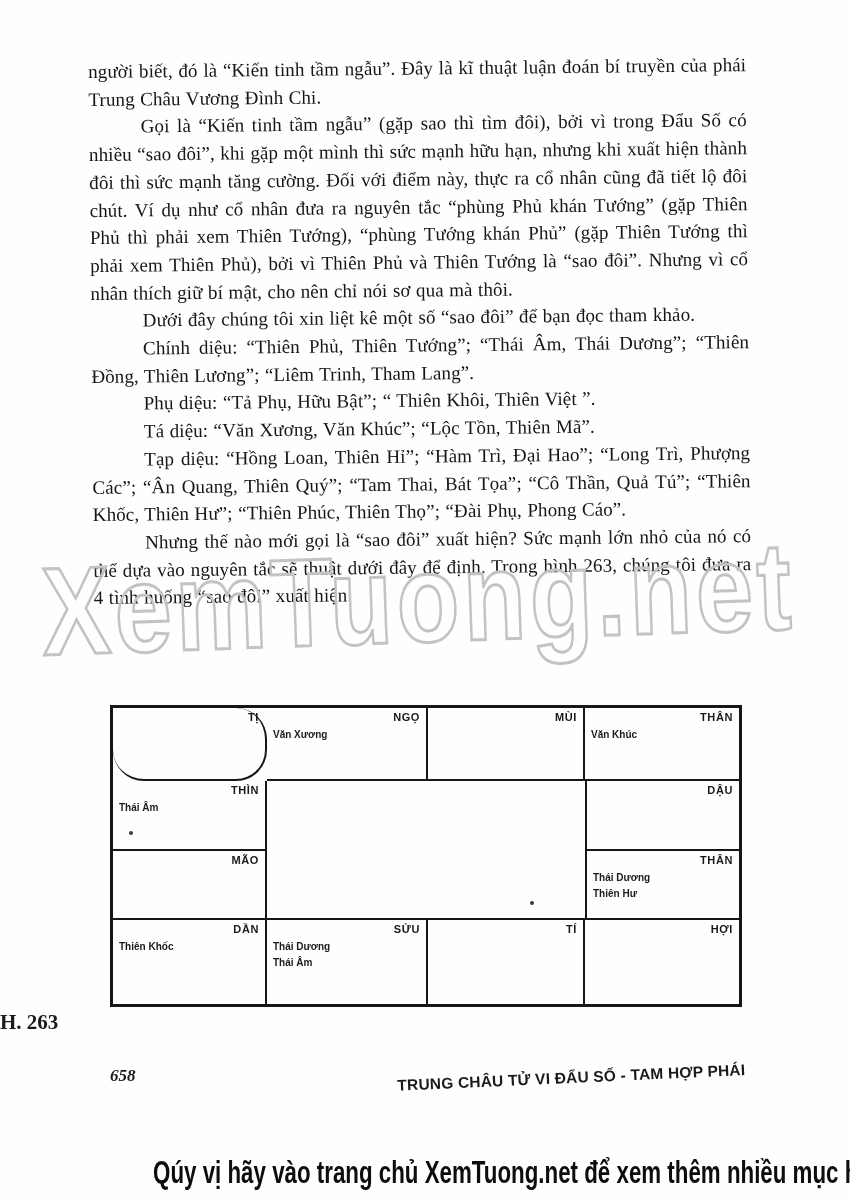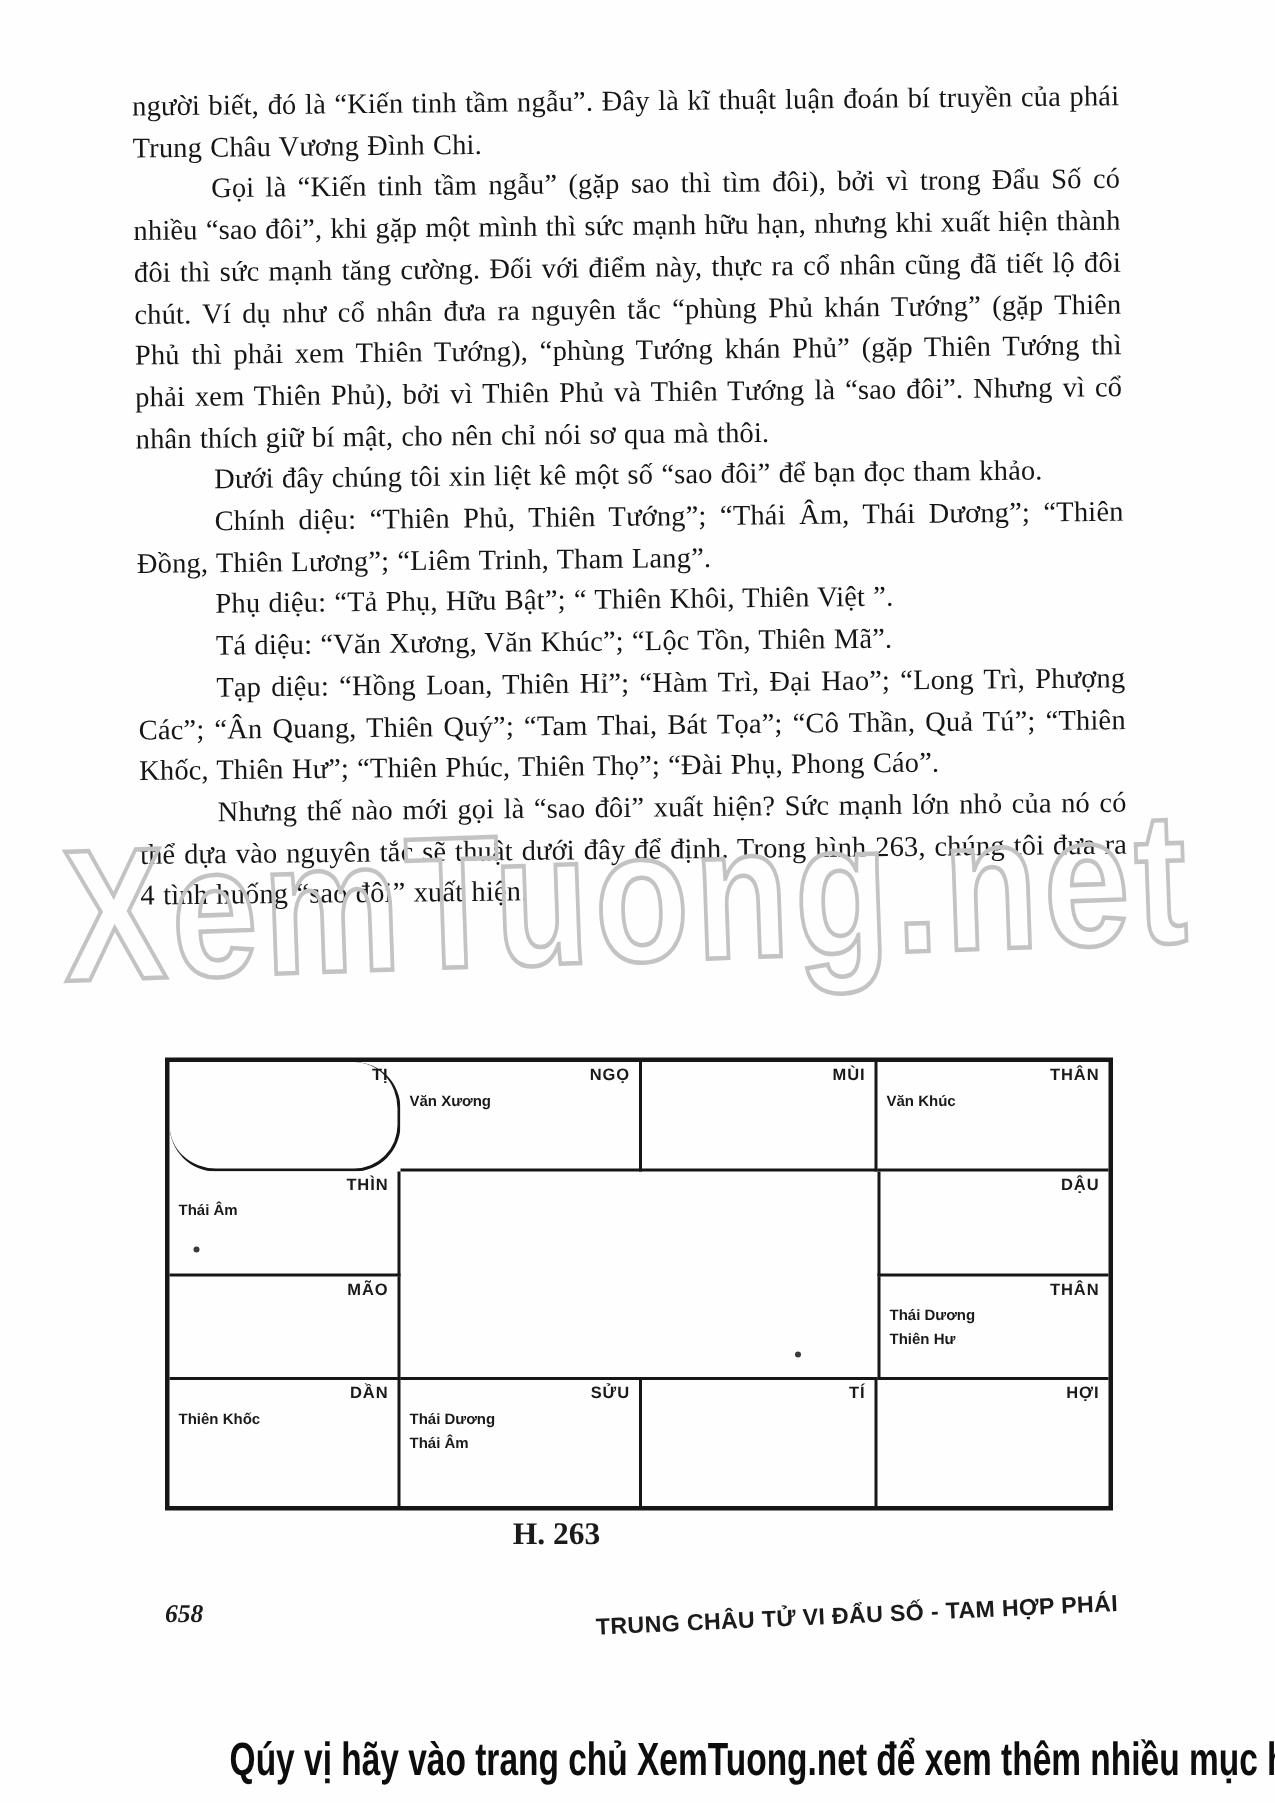--- a/index.html
+++ b/index.html
@@ -121,21 +121,20 @@
   }
   .speck-1 { left: 16px;  top: 123px; }
   .speck-2 { left: 417px; top: 193px; }
 
   
   .chart-caption {
     position: absolute;
     left: 0;
     top: 1010px;
     width: 742px;
-    text-align: center;
     font-size: 21px;
     font-weight: 600;
     color: #1b1b1b;
   }
   .page-number {
     position: absolute;
     left: 110px;
     top: 1066px;
     font-size: 17px;
     font-weight: bold;

